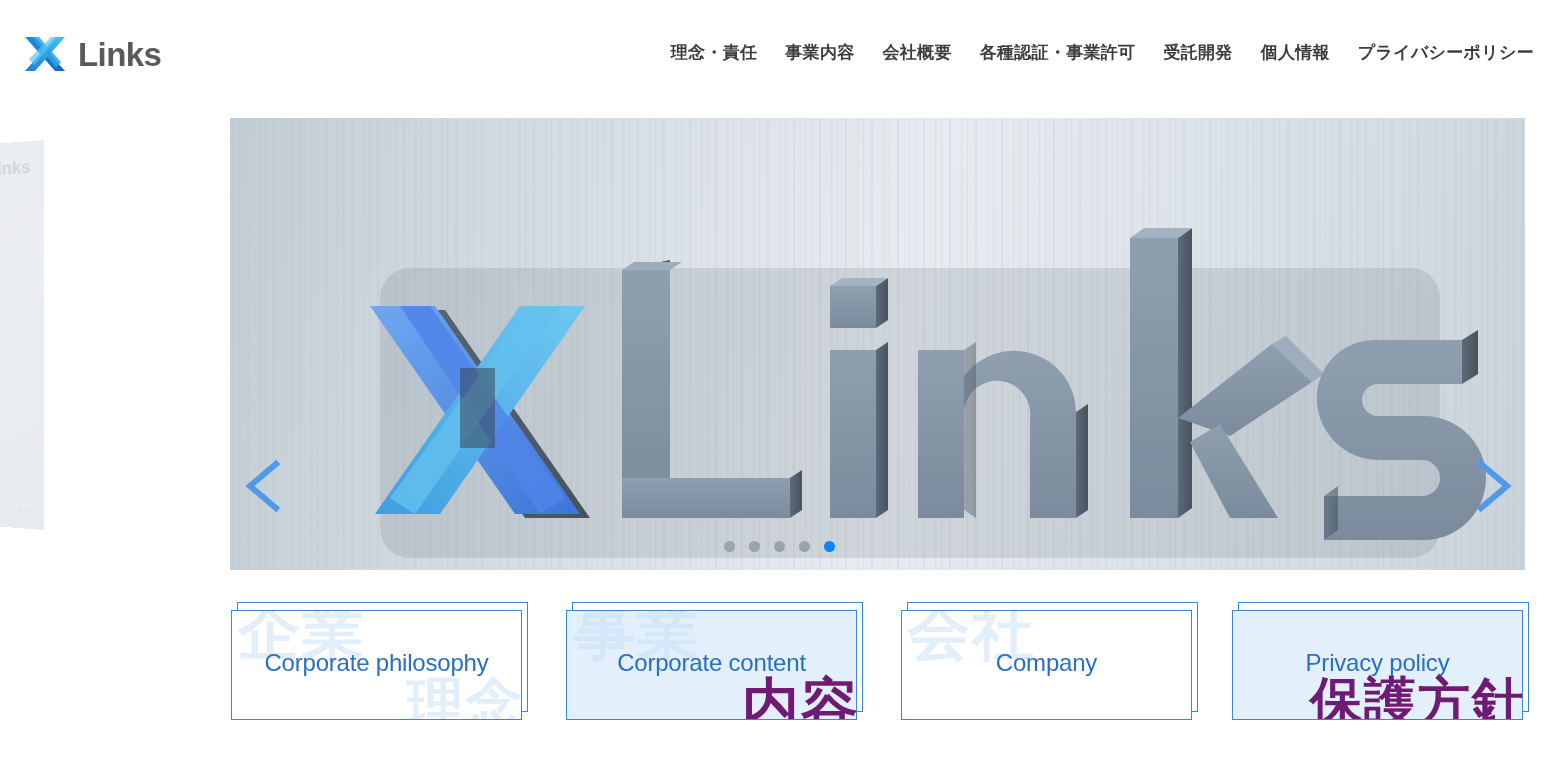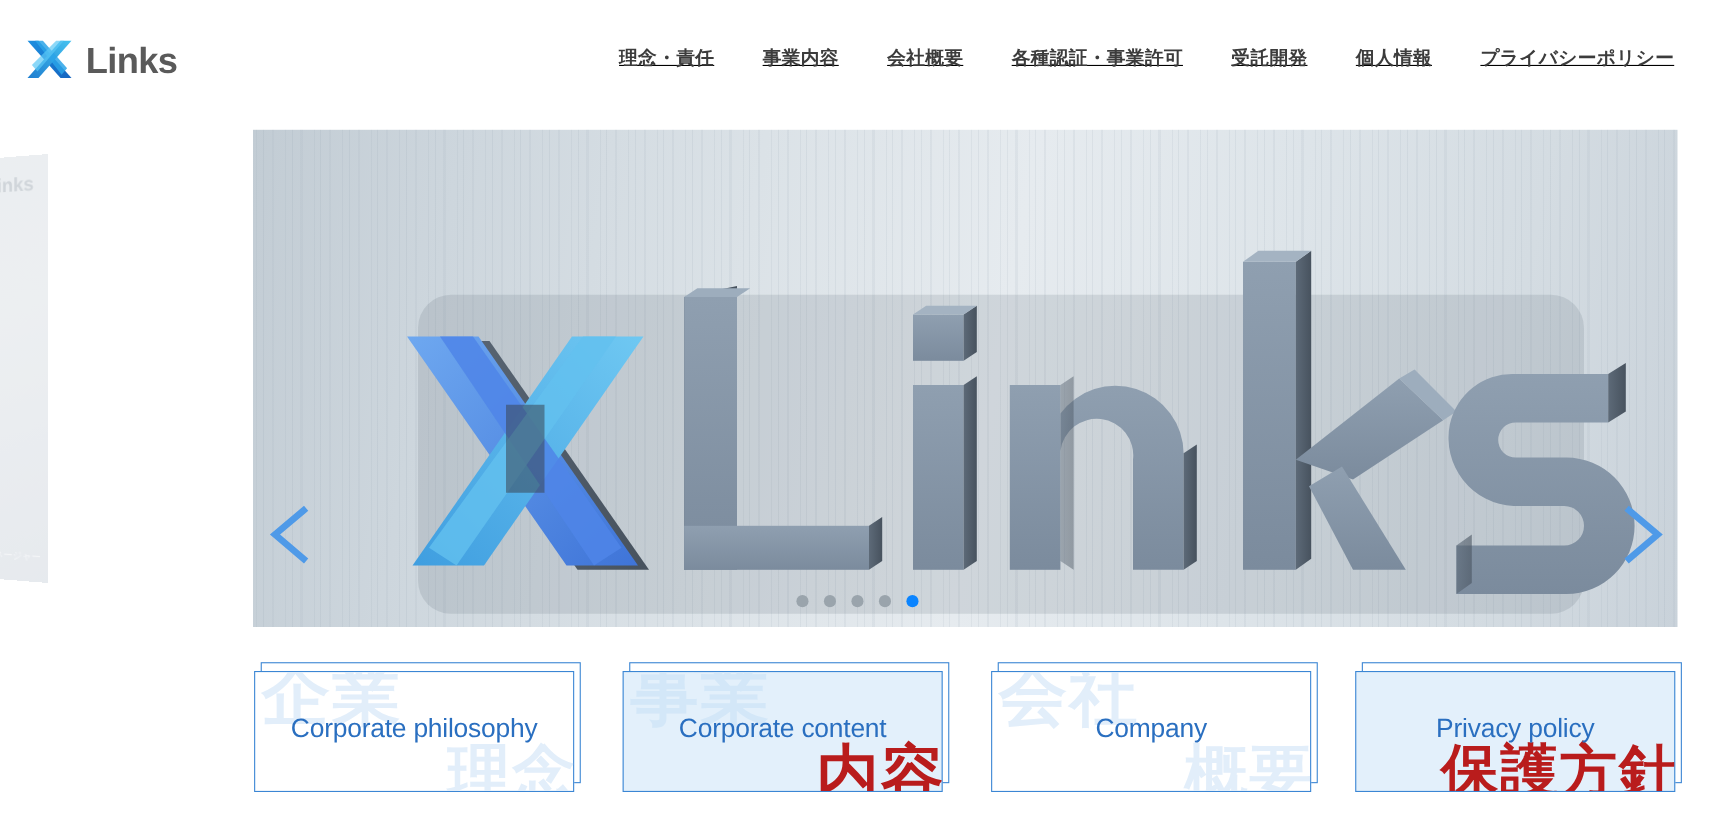--- a/index.html
+++ b/index.html
@@ -5,21 +5,21 @@
   * { margin:0; padding:0; box-sizing:border-box; }
   html,body { width:1558px; height:762px; overflow:hidden; background:#ffffff; }
   body { font-family:"Liberation Sans","DejaVu Sans",sans-serif; -webkit-font-smoothing:antialiased; }
 
   
   .header{ position:absolute; top:0; left:0; width:1558px; height:108px; background:#fff; }
   .logo{ position:absolute; left:23px; top:33px; display:flex; align-items:center; gap:11px; cursor:pointer; }
   .logo-mark{ width:44px; height:42px; display:block; }
   .logo-word{ font-size:33px; font-weight:700; color:#5a5a5a; letter-spacing:-0.6px; line-height:1; }
 
-  .nav{ position:absolute; right:22px; top:41px; display:flex; align-items:center; gap:16px;text-decoration:underline; }
+  .nav{ position:absolute; right:10px; top:41px; display:flex; align-items:center; gap:0; }
   .nav-item{ font-size:17px; font-weight:700; color:#3c3c3c; padding:0 14px; white-space:nowrap; cursor:pointer;
              font-family:"DejaVu Sans","Liberation Sans",sans-serif; letter-spacing:.3px; }
 
   
   .carousel{ position:absolute; left:0; top:118px; width:1558px; height:452px; }
 
   
   .prev-peek{ position:absolute; left:0; top:0; width:230px; height:452px; overflow:hidden; background:#fff; }
   .peek-card{ position:absolute; left:-186px; top:22px; width:230px; height:390px;
               background:linear-gradient(160deg,#ced5dc 0%,#d2d8de 45%,#c4ccd6 100%);
@@ -67,21 +67,21 @@
   .card .frame-inner{ position:absolute; left:0; top:4px; width:291px; height:110px;
                       border:1.6px solid #3b86d4; overflow:hidden; background:#ffffff; }
   .card.filled .frame-inner{ background:#e3f0fb; }
   .card .jp-top{ position:absolute; left:6px; top:-10px; font-size:62px; font-weight:700;
                  color:#e2eefa; letter-spacing:2px; line-height:1;
                  font-family:"DejaVu Sans","Liberation Sans",sans-serif; white-space:nowrap; }
   .card.filled .jp-top{ color:#d3e7f8; }
   .card .jp-bot{ position:absolute; right:-4px; bottom:-14px; font-size:57px; font-weight:700;
                  color:#e2eefa; letter-spacing:2px; line-height:1;
                  font-family:"DejaVu Sans","Liberation Sans",sans-serif; white-space:nowrap; }
-  .card.filled .jp-bot{ color:#b91c1c; }
+  .card.filled .jp-bot{ color:#701a75; }
   .card .en{ position:absolute; left:0; right:0; top:38px; text-align:center; z-index:3;
              font-size:24px; font-weight:400; color:#2a6fc0; letter-spacing:-0.2px;
              font-family:"Liberation Sans",sans-serif; }
 </style>
 </head>
 <body>
 
 <div class="header">
 
   <div class="logo">
@@ -237,21 +237,20 @@
       <span class="jp-top">事業</span>
       <span class="jp-bot">内容</span>
       <span class="en">Corporate content</span>
     </div>
   </div>
 
   <div class="card" style="left:901px">
     <div class="frame-outer"></div>
     <div class="frame-inner">
       <span class="jp-top">会社</span>
-      <span class="jp-bot">概要</span>
       <span class="en">Company</span>
     </div>
   </div>
 
   <div class="card filled" style="left:1232px">
     <div class="frame-outer"></div>
     <div class="frame-inner">
       <span class="jp-bot" style="font-size:52px;bottom:-8px">保護方針</span>
       <span class="en">Privacy policy</span>
     </div>

